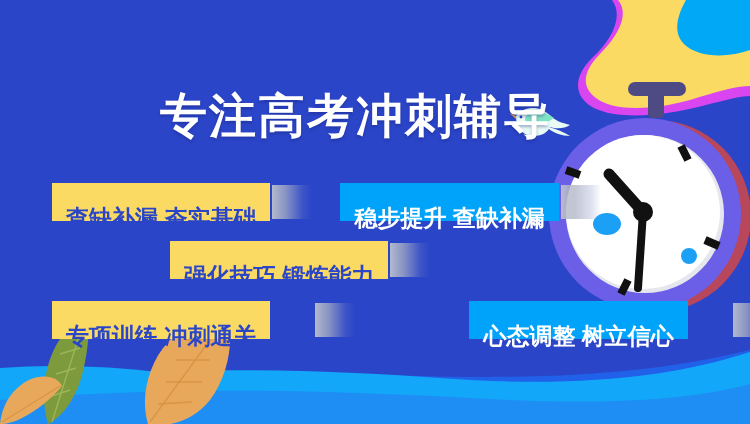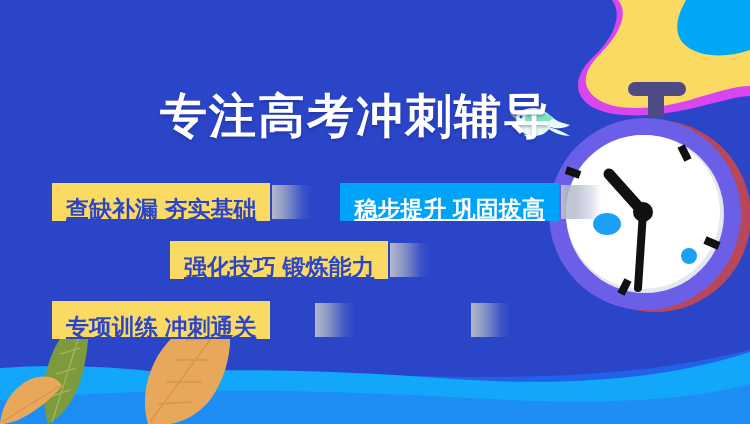--- a/index.html
+++ b/index.html
@@ -71,26 +71,25 @@
     align-items: center;
     height: 38px;
   }
   #badge-row-1 { left: 52px;  top: 183px; }
   #badge-row-2 { left: 170px; top: 241px; }
   #badge-row-3 { left: 52px;  top: 301px; gap: 43px; }
 
   .badge {
     height: 38px;
     line-height: 38px;
-    padding: 7px 14px;
+    padding: 16px 14px;
     font-size: 23px;
     font-weight: bold;
     white-space: nowrap;
     box-sizing: border-box;
-    text-decoration: underline;
   }
   .badge.yellow {
     background: #fada63;
     color: #2b45c8;
   }
   .badge.cyan {
     background: #00a3fa;
     color: #ffffff;
   }
   .streak {
@@ -235,29 +234,30 @@
       </g>
     </svg>
   </div>
 
   <div id="title">专注高考冲刺辅导</div>
 
   <div id="badge-row-1" class="badge-row">
     <div class="badge yellow">查缺补漏 夯实基础</div>
     <div class="streak"></div>
     <div class="gap"></div>
-    <div class="badge cyan">稳步提升  巩固拔高</div>
+    <div class="badge cyan">稳步提升  查缺补漏</div>
     <div class="streak"></div>
   </div>
 
   <div id="badge-row-2" class="badge-row">
     <div class="badge yellow">强化技巧  锻炼能力</div>
     <div class="streak"></div>
   </div>
 
   <div id="badge-row-3" class="badge-row">
     <div class="badge yellow">专项训练  冲刺通关</div>
     <div class="streak"></div>
     <div class="gap"></div>
+    <div class="badge cyan">心态调整  树立信心</div>
     <div class="streak"></div>
   </div>
 
 </div>
 
 </body></html>

